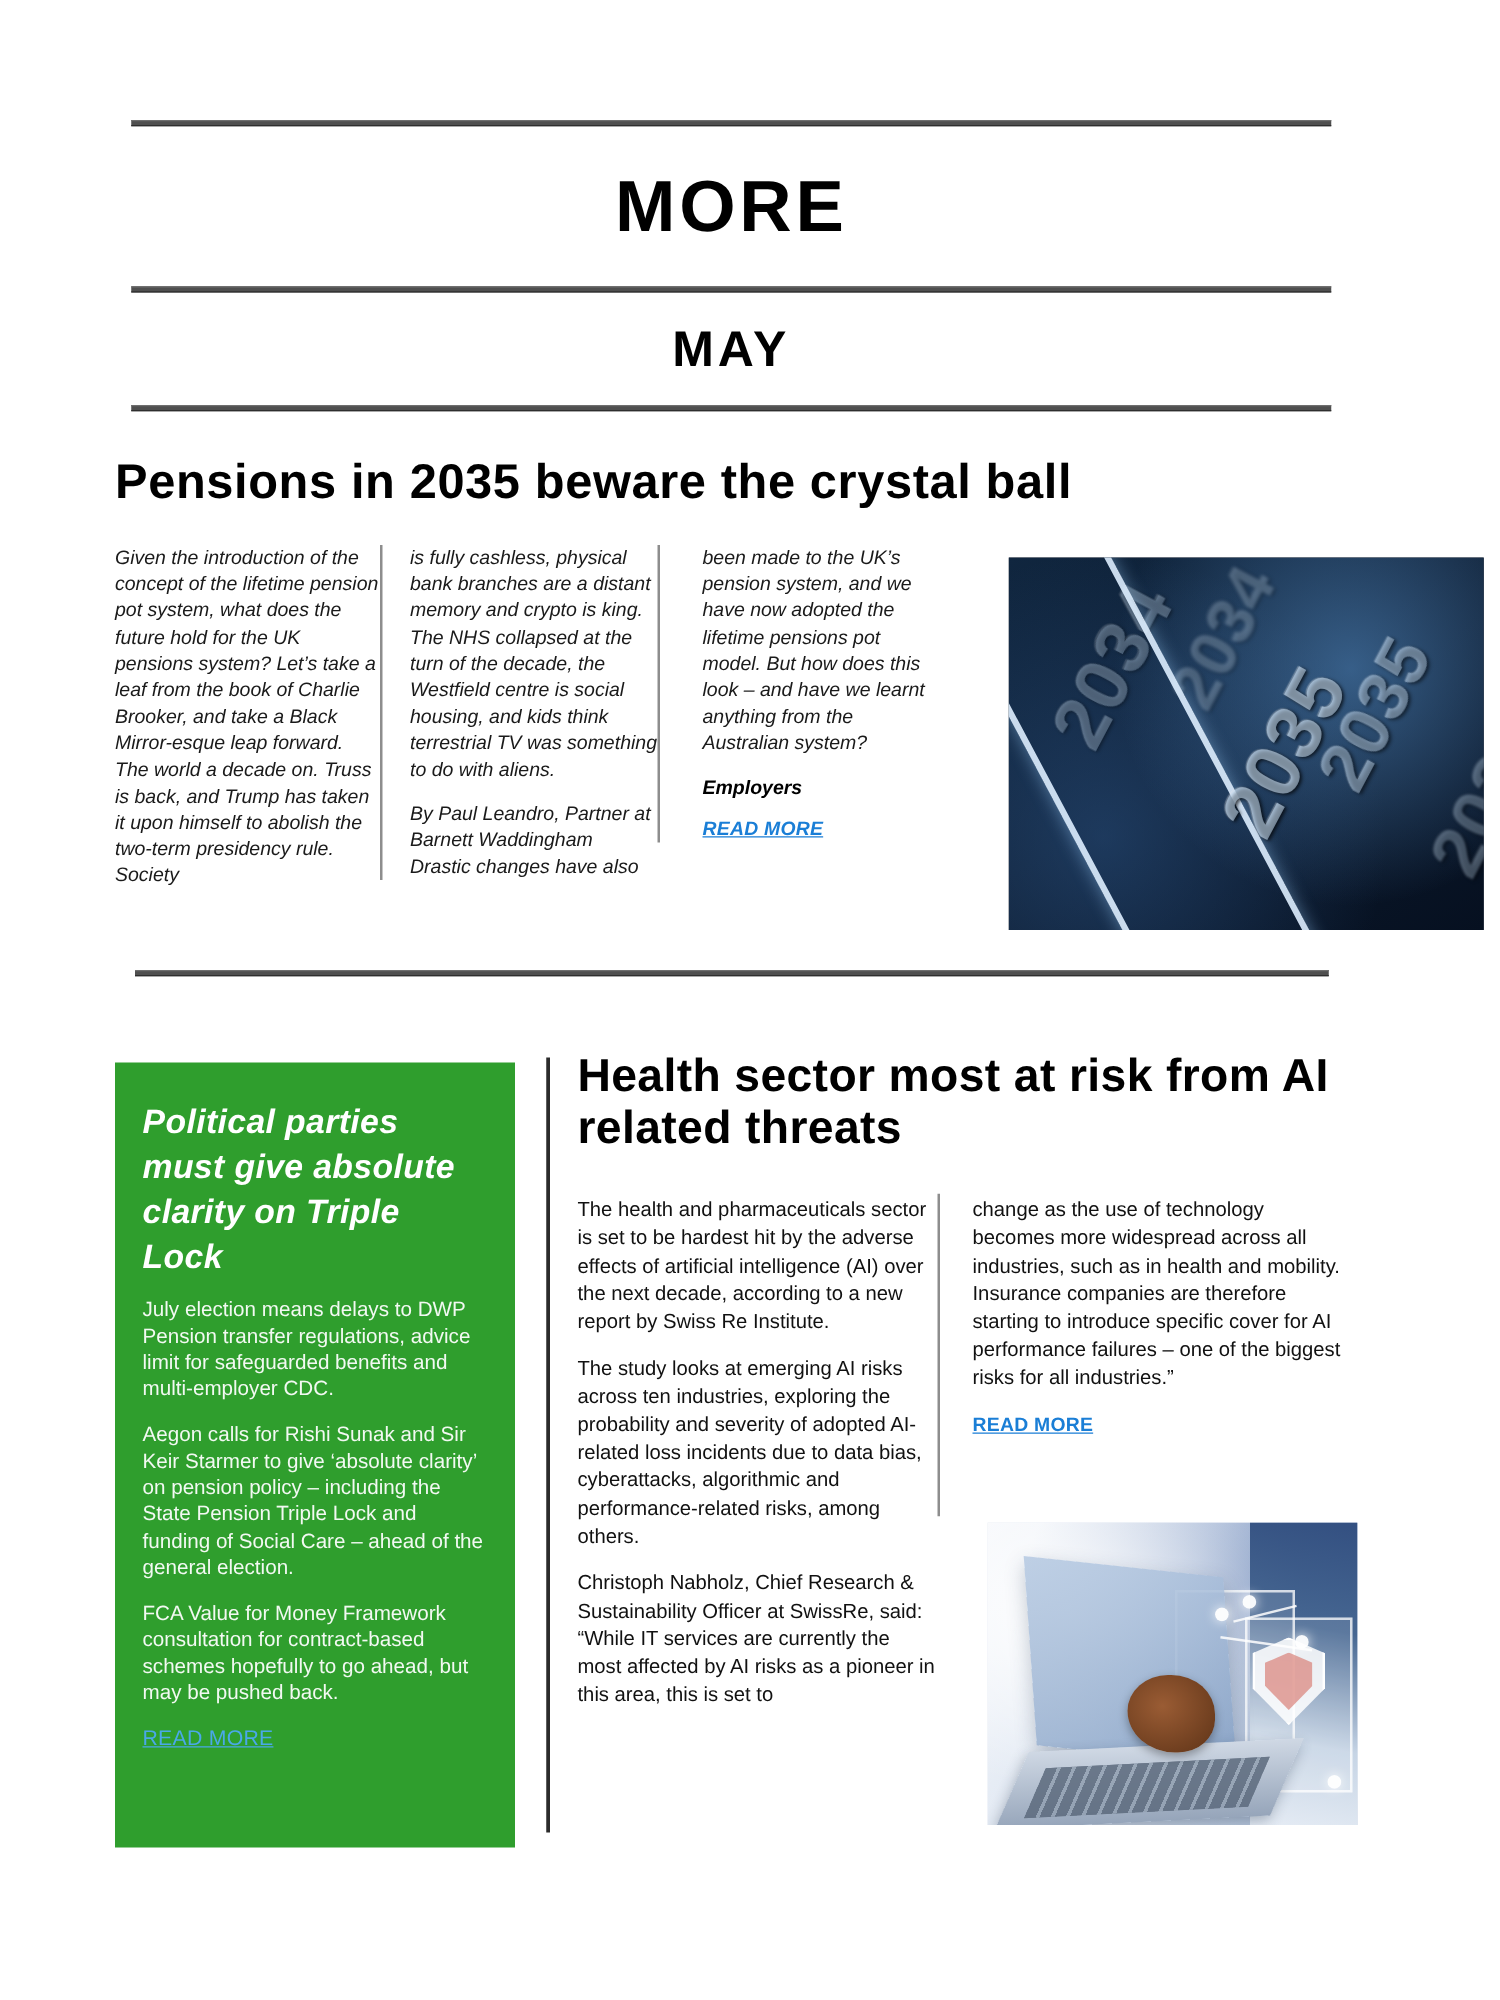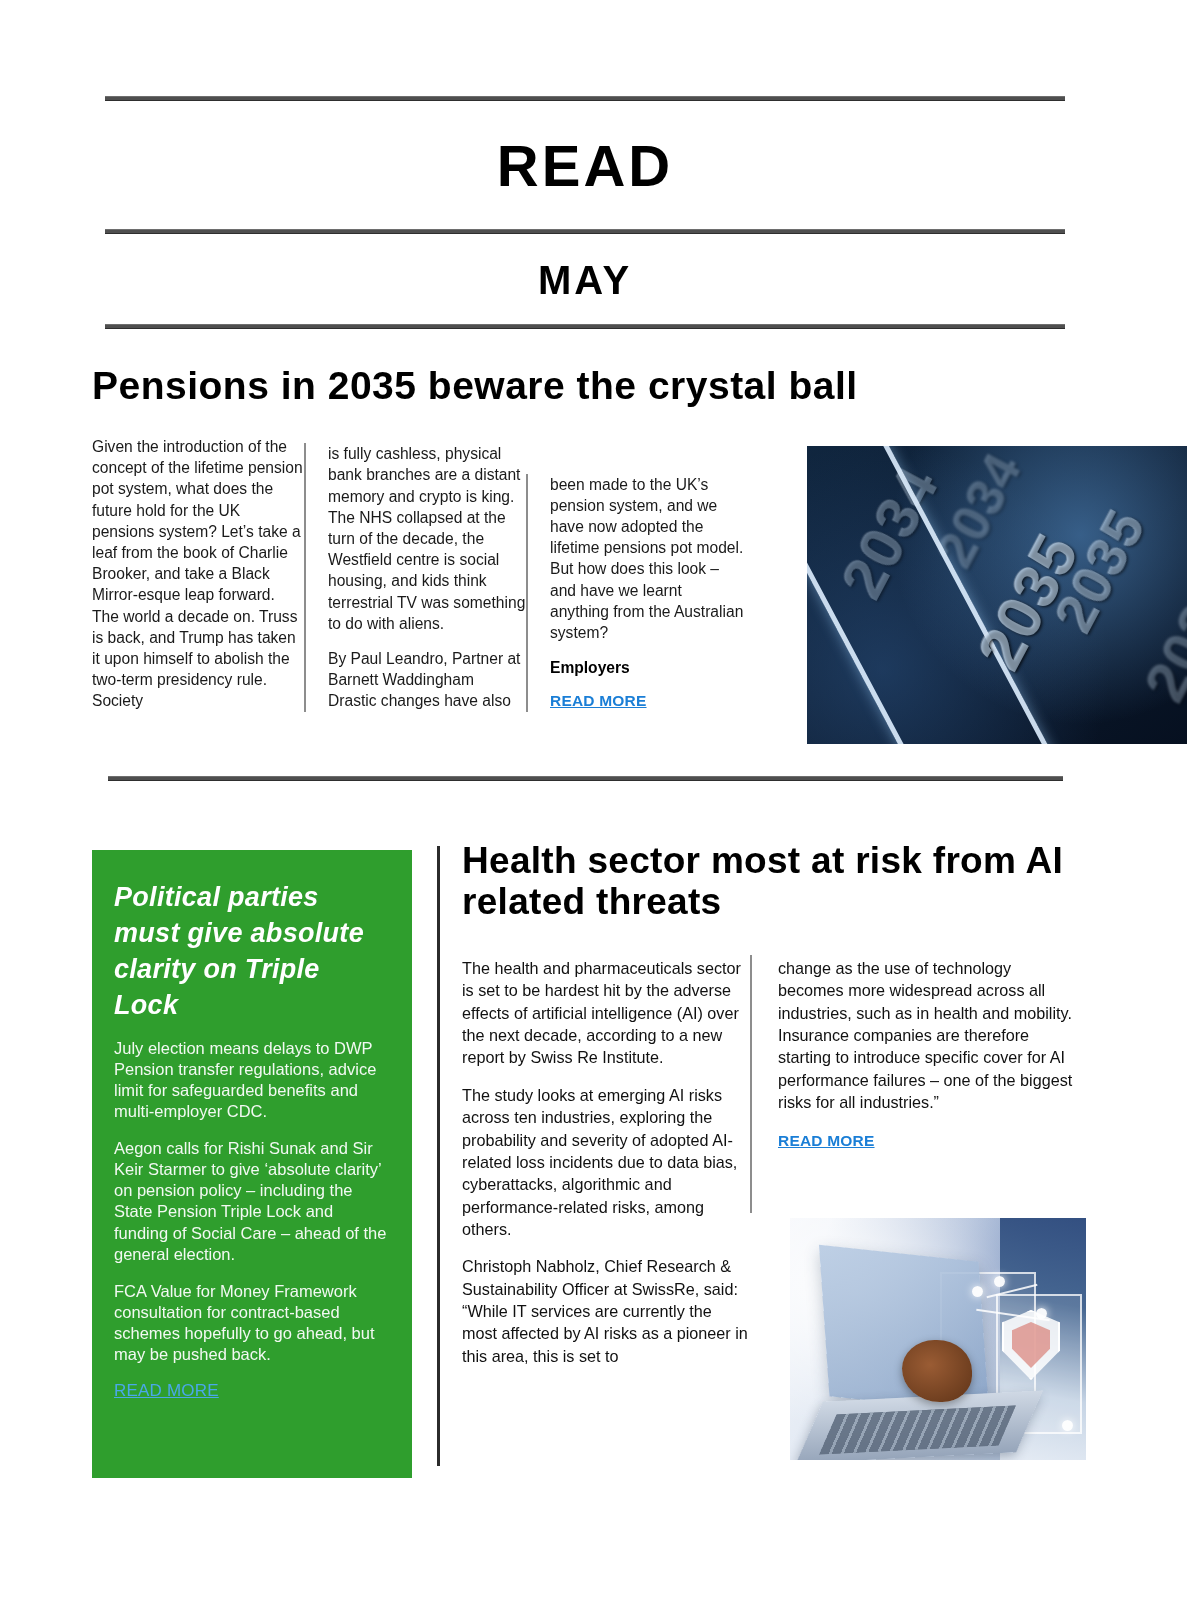--- a/index.html
+++ b/index.html
@@ -63,33 +63,34 @@
     line-height: 1.05;
     color: #000000;
     margin: 0 0 24px 0;
   }
 
   .cols-1 {
     position: absolute;
     left: 92px; top: 436px;
     width: 1090px;
     display: flex;
-    align-items: flex-end;
+    align-items: flex-start;
+    font-style: italic;
   }
   .col {
     font-size: 15.6px;
     line-height: 1.36;
     color: #1a1a1a;
   }
   .col p { margin: 0 0 14px 0; }
   .col p:last-child { margin-bottom: 0; }
 
   .c1 { width: 212px; }
   .c2 { width: 222px; padding-left: 22px; border-left: 2px solid #8d8d8d; }
-  .c3 { width: 218px; padding-left: 22px; border-left: 2px solid #8d8d8d; }
+  .c3 { width: 218px; padding-left: 34px; border-left: 2px solid #8d8d8d; }
 
   .subhead {
     font-weight: bold;
     font-size: 15.6px;
     margin: 0 0 12px 0 !important;
     color: #000000;
   }
 
   .readmore {
     color: #1a7ed6;
@@ -315,21 +316,21 @@
     color: #111111;
   }
 </style>
 </head>
 <body>
 
 <div class="page">
 
   <div class="masthead">
     <div class="rule"></div>
-    <div class="masthead-title masthead-news">READ</div>
+    <div class="masthead-title masthead-news">MORE</div>
     <div class="rule"></div>
     <div class="masthead-title masthead-month">MAY</div>
     <div class="rule"></div>
   </div>
 
   <div class="article-pensions">
     <h1 class="headline-1">Pensions in 2035 beware the crystal ball</h1>
   </div>
 
   <div class="cols-1">

